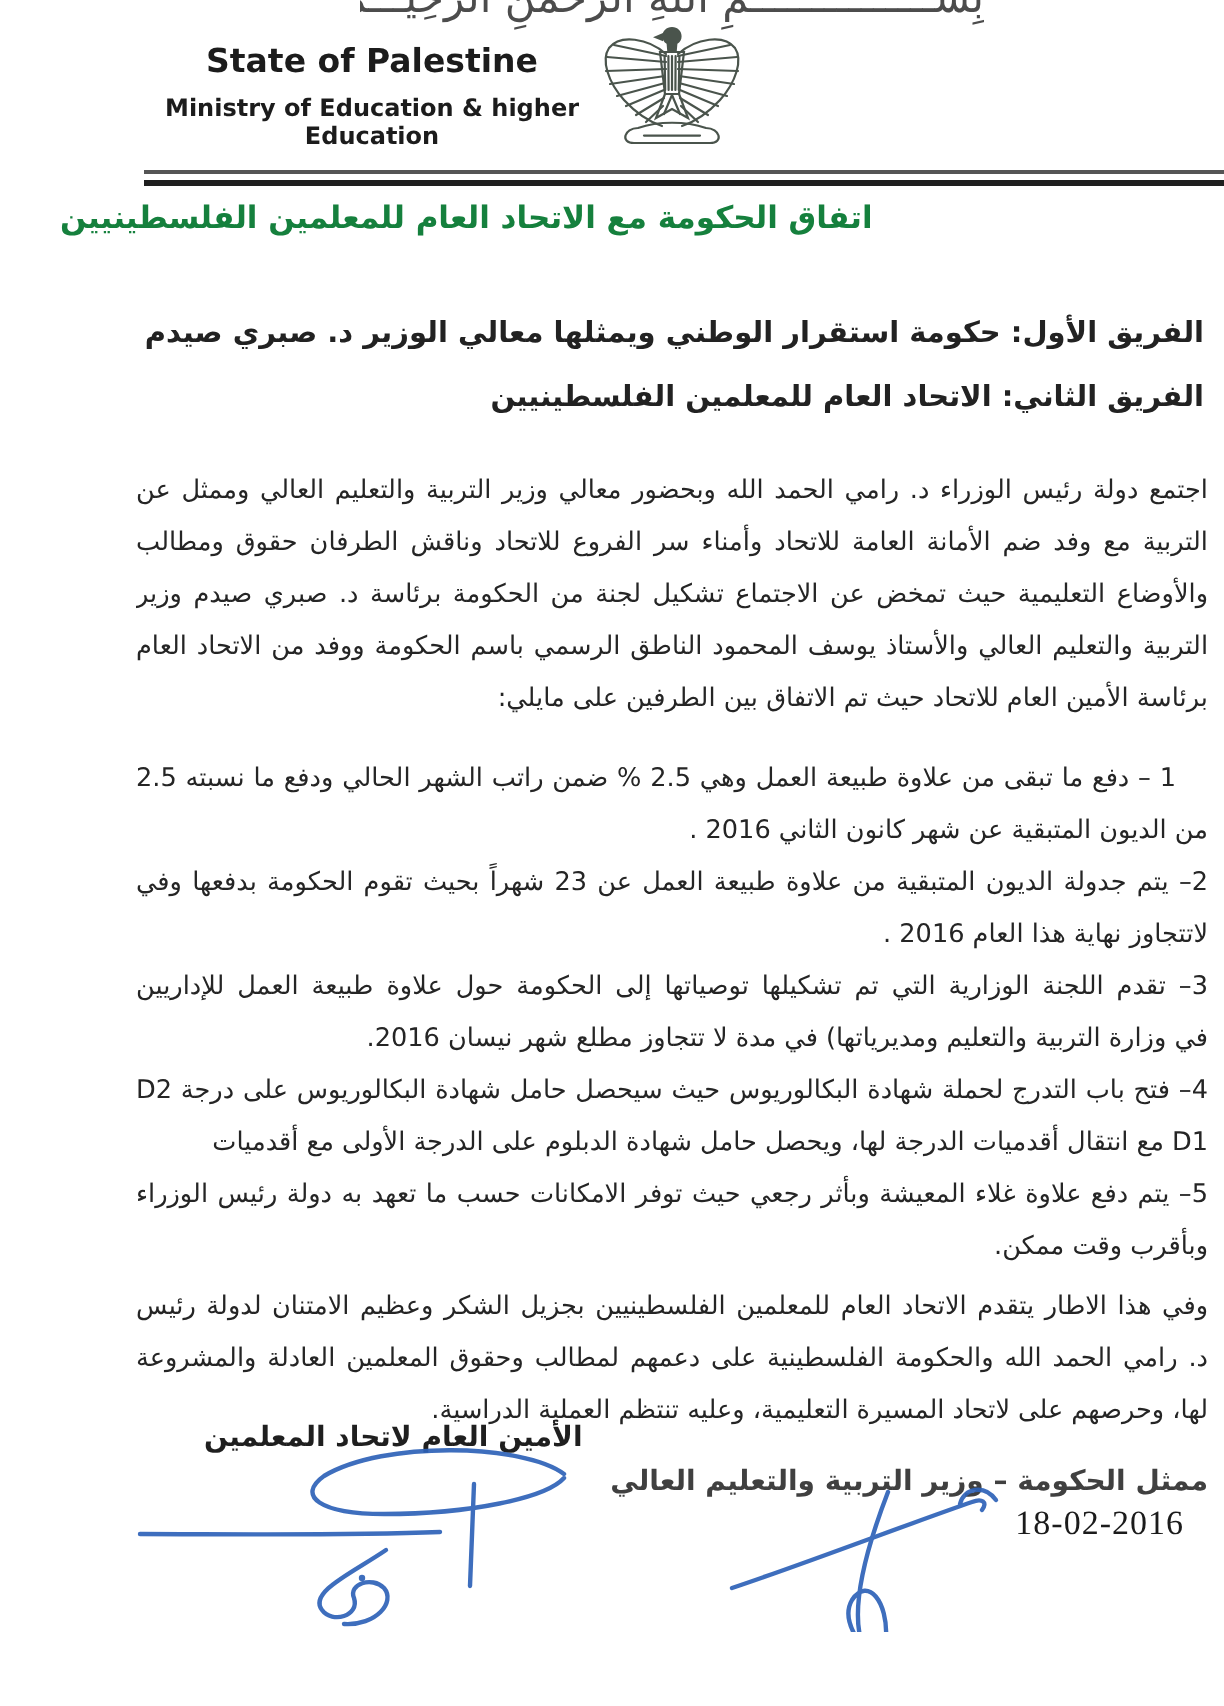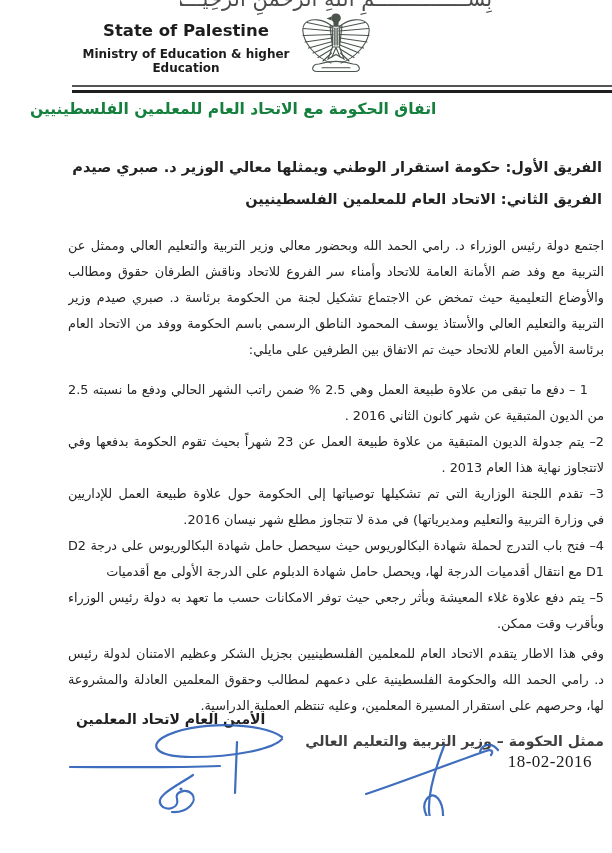--- a/index.html
+++ b/index.html
@@ -34,21 +34,21 @@
   .tl.end{text-align:right;text-align-last:right;-moz-text-align-last:right;}
   .tl.indent1{padding-right:16px;}
 
   .intro{top:233px;}
   .items{top:377px;}
   .closing{top:641px;}
 
   .sig-gov-title{position:absolute;right:38px;top:733px;direction:rtl;font-size:14px;font-weight:bold;color:#404040;}
   .sig-date{position:absolute;right:50px;top:752px;direction:ltr;
             font-family:"Liberation Serif","DejaVu Serif",serif;font-size:17px;color:#1b1b1b;letter-spacing:.5px;text-align:center;}
-  .sig-union-title{position:absolute;left:46px;top:711px;direction:rtl;font-size:14px;font-weight:bold;color:#1f1f1f;}
+  .sig-union-title{position:absolute;left:72px;top:711px;direction:rtl;font-size:14px;font-weight:bold;color:#1f1f1f;}
   .sig-svg{position:absolute;left:0;top:700px;width:612px;height:153px;}
 
   .rule-bottom{position:absolute;left:30px;right:32px;top:824px;height:3px;background:#2c2c2c;}
 </style>
 </head>
 <body>
 
 <div class="page">
 
   <div class="bismillah-wrap">
@@ -108,33 +108,33 @@
     <div class="tl">التربية مع وفد ضم الأمانة العامة للاتحاد وأمناء سر الفروع للاتحاد وناقش الطرفان حقوق ومطالب المعلمين</div>
     <div class="tl">والأوضاع التعليمية حيث تمخض عن الاجتماع تشكيل لجنة من الحكومة برئاسة د. صبري صيدم وزير</div>
     <div class="tl">التربية والتعليم العالي والأستاذ يوسف المحمود الناطق الرسمي باسم الحكومة ووفد من الاتحاد العام للمعلمين</div>
     <div class="tl end">برئاسة الأمين العام للاتحاد حيث تم الاتفاق بين الطرفين على مايلي:</div>
   </div>
 
   <div class="textblock items">
     <div class="tl indent1">1 – دفع ما تبقى من علاوة طبيعة العمل وهي 2.5 % ضمن راتب الشهر الحالي ودفع ما نسبته 2.5 %</div>
     <div class="tl end">من الديون المتبقية عن شهر كانون الثاني 2016 .</div>
     <div class="tl">2– يتم جدولة الديون المتبقية من علاوة طبيعة العمل عن 23 شهراً بحيث تقوم الحكومة بدفعها وفي مدة</div>
-    <div class="tl end">لاتتجاوز نهاية هذا العام 2013 .</div>
+    <div class="tl end">لاتتجاوز نهاية هذا العام 2016 .</div>
     <div class="tl">3– تقدم اللجنة الوزارية التي تم تشكيلها توصياتها إلى الحكومة حول علاوة طبيعة العمل للإداريين (العاملين</div>
     <div class="tl end">في وزارة التربية والتعليم ومديرياتها) في مدة لا تتجاوز مطلع شهر نيسان 2016.</div>
     <div class="tl">4– فتح باب التدرج لحملة شهادة البكالوريوس حيث سيحصل حامل شهادة البكالوريوس على درجة D2 ،</div>
     <div class="tl end">D1 مع انتقال أقدميات الدرجة لها، ويحصل حامل شهادة الدبلوم على الدرجة الأولى مع أقدميات الدرجة.</div>
     <div class="tl">5– يتم دفع علاوة غلاء المعيشة وبأثر رجعي حيث توفر الامكانات حسب ما تعهد به دولة رئيس الوزراء</div>
     <div class="tl end">وبأقرب وقت ممكن.</div>
   </div>
 
   <div class="textblock closing">
     <div class="tl">وفي هذا الاطار يتقدم الاتحاد العام للمعلمين الفلسطينيين بجزيل الشكر وعظيم الامتنان لدولة رئيس الوزراء</div>
     <div class="tl">د. رامي الحمد الله والحكومة الفلسطينية على دعمهم لمطالب وحقوق المعلمين العادلة والمشروعة والاستجابة</div>
-    <div class="tl end">لها، وحرصهم على استقرار المسيرة المعلمين، وعليه تنتظم العملية الدراسية.</div>
+    <div class="tl end">لها، وحرصهم على لاتحاد المسيرة التعليمية، وعليه تنتظم العملية الدراسية.</div>
   </div>
 
   <div class="sig-gov-title">ممثل الحكومة – وزير التربية والتعليم العالي</div>
   <div class="sig-date">18-02-2016</div>
   <div class="sig-union-title">الأمين العام لاتحاد المعلمين</div>
 
   <svg class="sig-svg" viewBox="0 0 612 153" aria-hidden="true">
     <g fill="none" stroke="#2e62b8" stroke-width="2.2" stroke-linecap="round" opacity="0.92">
 
       <g>

